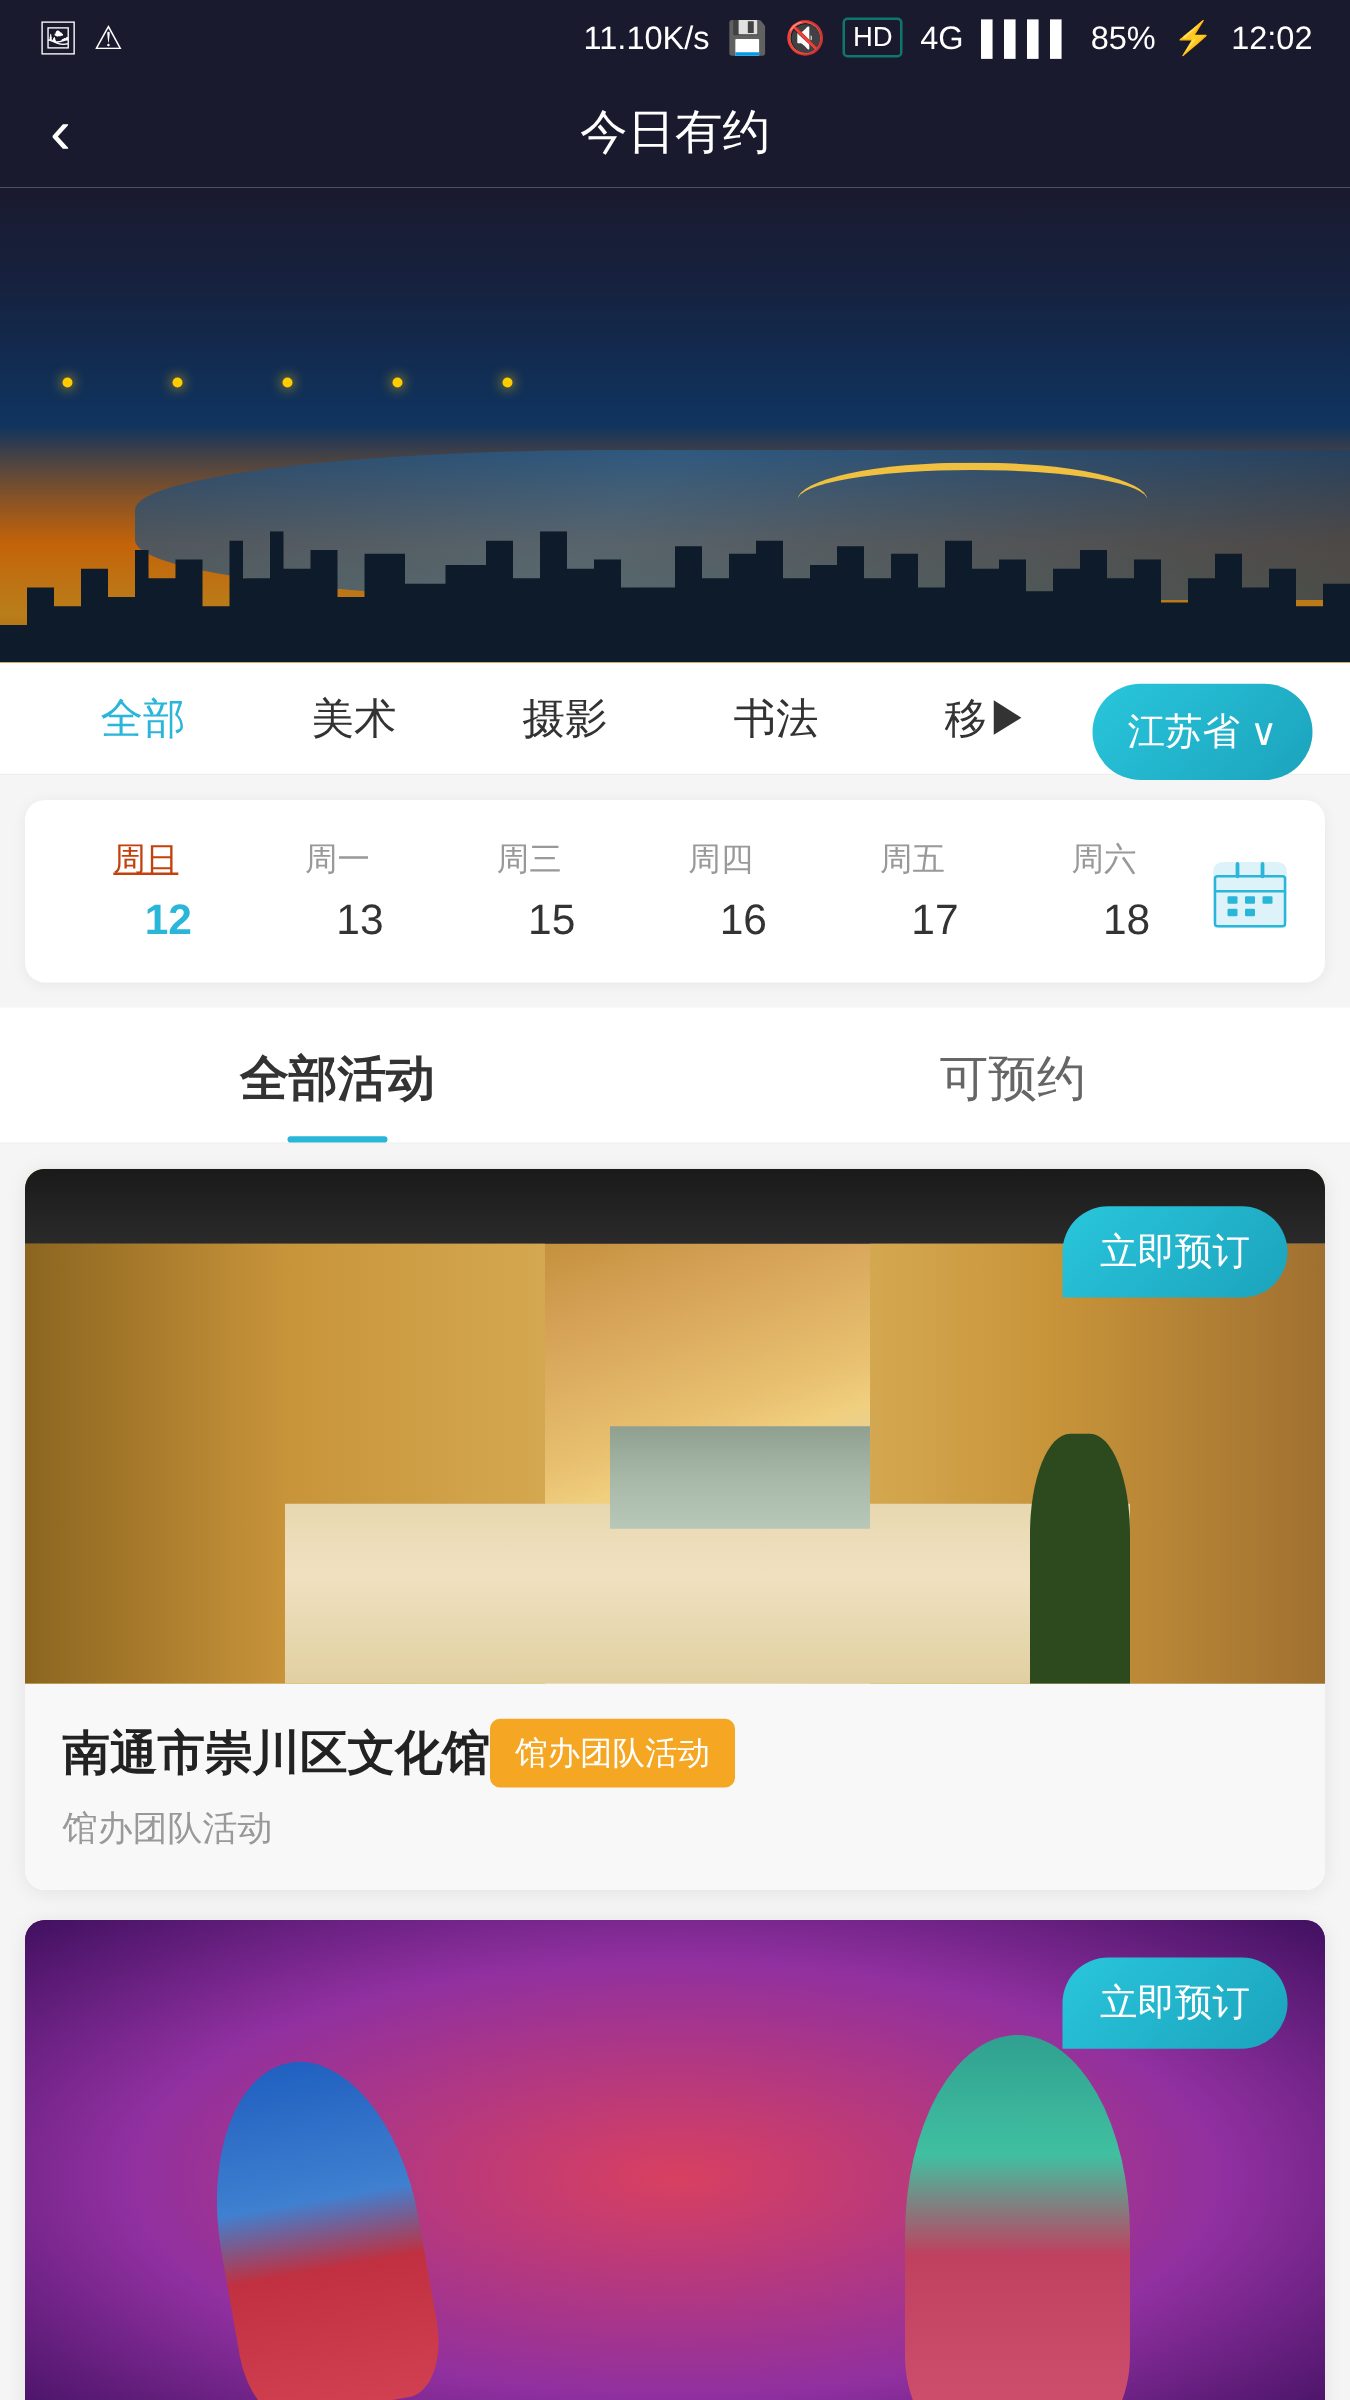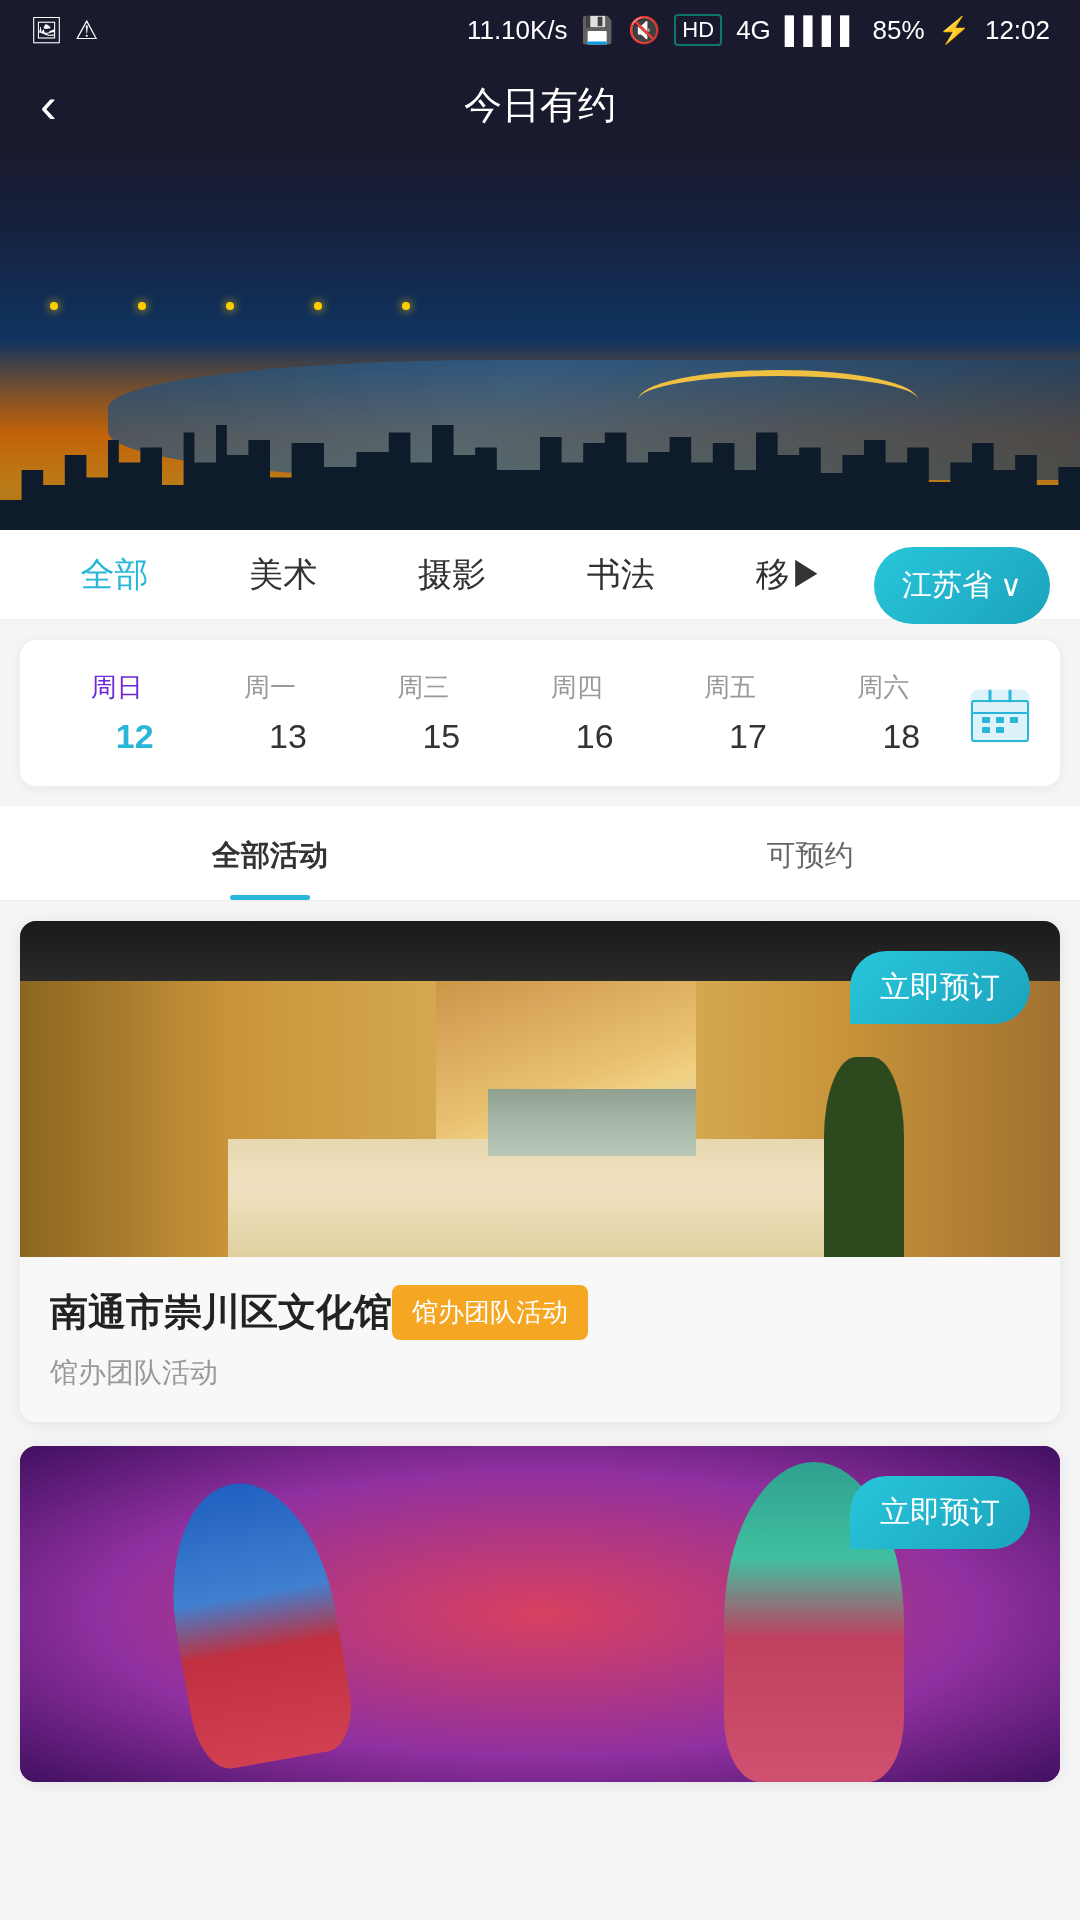--- a/index.html
+++ b/index.html
@@ -172,21 +172,21 @@
     .day-name {
       font-size: 26px;
       color: #999;
     }
     .day-num {
       font-size: 34px;
       color: #333;
       font-weight: 500;
       margin-left: 36px;
     }
-    .day-item.active .day-name { color: #6d28d9; }
+    .day-item.active .day-name { color: #c2410c; text-decoration: underline; }
     .day-item.active .day-num { color: #29b6d8; font-weight: 700; }
     .calendar-icon-btn {
       width: 80px;
       height: 80px;
       display: flex;
       align-items: center;
       justify-content: center;
       cursor: pointer;
     }
     .calendar-icon-svg {
@@ -198,21 +198,21 @@
     .tabs-bar {
       background: white;
       display: flex;
       border-bottom: 1px solid #eee;
       margin-bottom: 20px;
     }
     .tab-item {
       flex: 1;
       text-align: center;
       padding: 30px 0 24px;
-      font-size: 29px;
+      font-size: 39px;
       color: #666;
       cursor: pointer;
       position: relative;
     }
     .tab-item.active {
       color: #333;
       font-weight: 600;
     }
     .tab-item.active::after {
       content: '';
@@ -235,21 +235,21 @@
     }
     .activity-card {
       background: white;
       border-radius: 16px;
       overflow: hidden;
       box-shadow: 0 2px 16px rgba(0,0,0,0.08);
     }
     .card-image-wrap {
       position: relative;
       width: 100%;
-      height: 336px;
+      height: 412px;
     }
     
     .card-img-corridor {
       width: 100%;
       height: 100%;
       background: linear-gradient(160deg, #c8943a 0%, #b8852a 20%, #d4a055 35%, #e8c070 50%, #f0d080 55%, #e0d0a0 60%, #f5f0e0 70%, #e8e0c0 80%, #d0c8a0 90%, #c0b890 100%);
       position: relative;
       overflow: hidden;
     }
     .corridor-ceiling {

